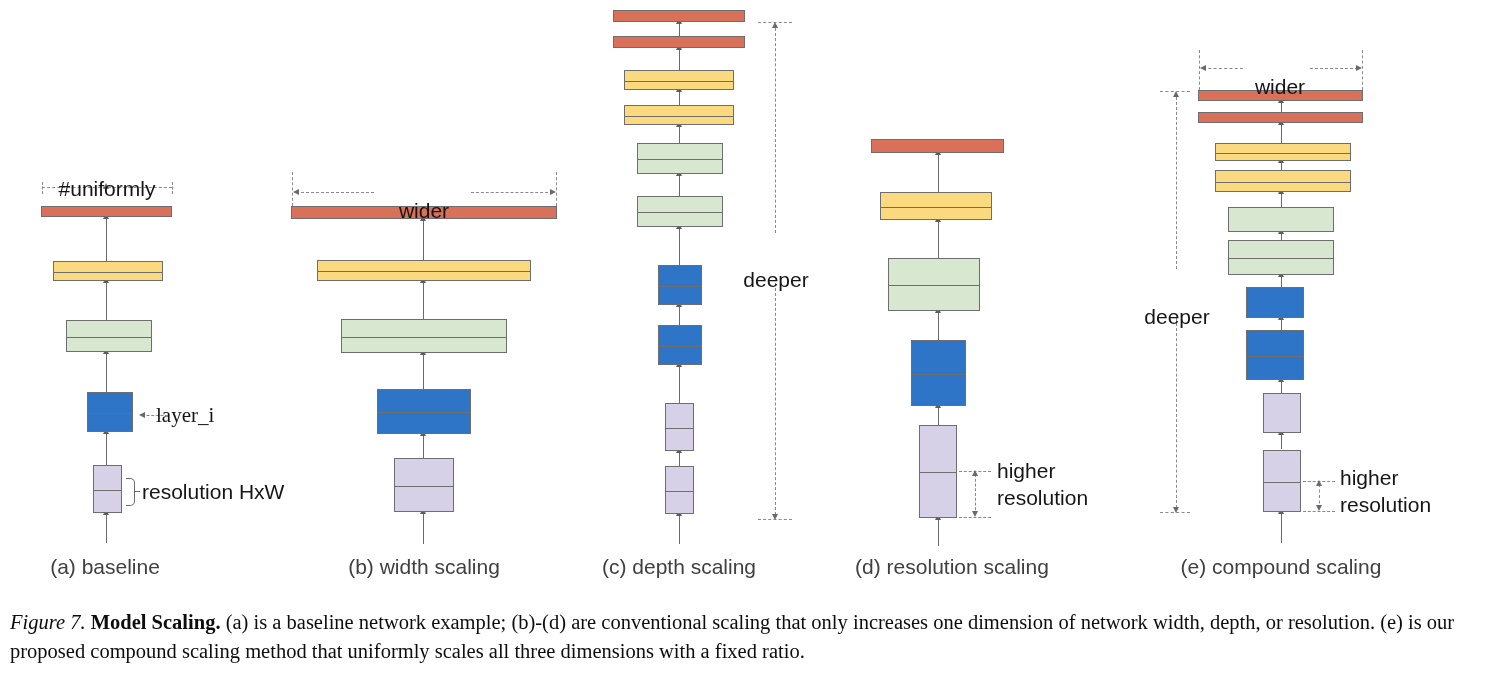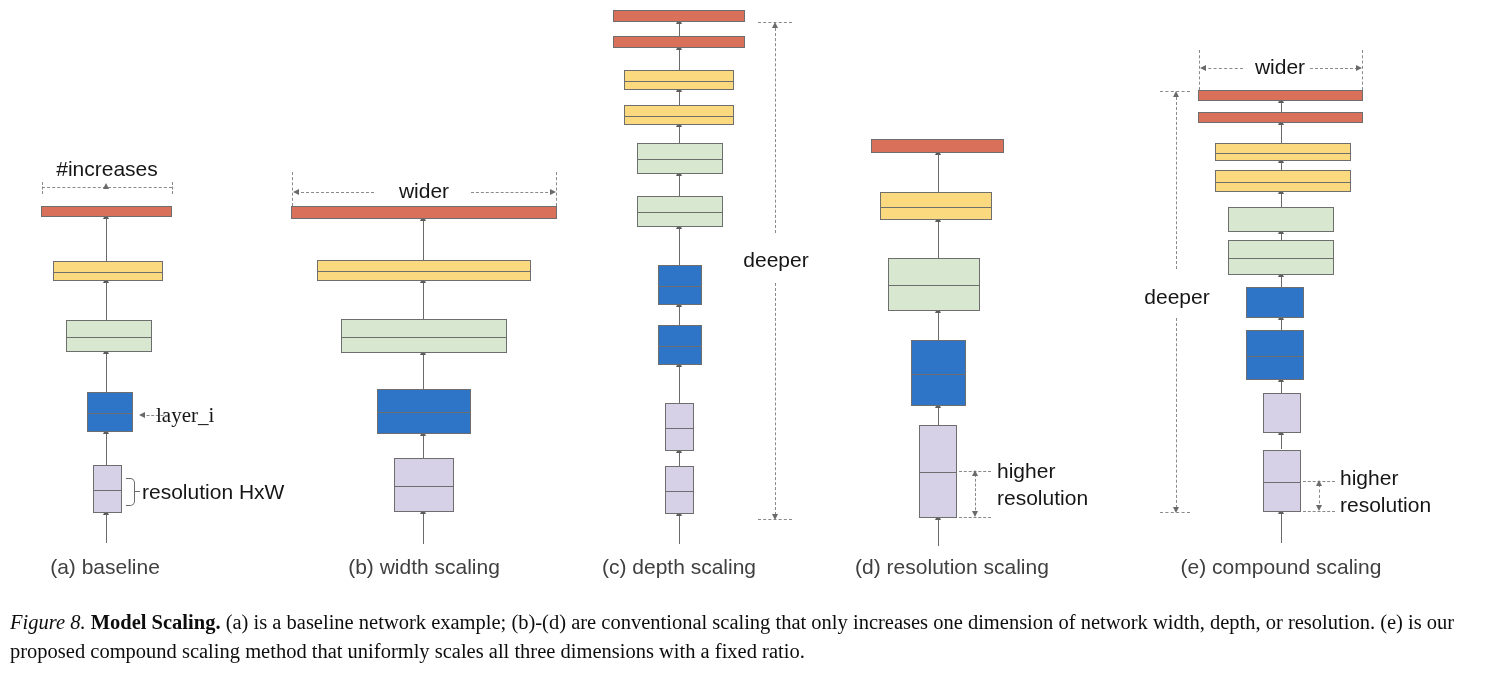--- a/index.html
+++ b/index.html
@@ -85,21 +85,21 @@
   .ar-down { border-top: 6px solid #6a6a6a; }
 
   .anno {
     position: absolute;
     font-family: "Liberation Sans", sans-serif;
     font-size: 21px;
     color: #161616;
     white-space: nowrap;
     line-height: 1.12;
   }
-  .anno.center { transform: translateX(-50%); text-align: center; }
+  .anno.center { transform: translateX(-50%); text-align: center; margin-top: 20px; }
 
   .panel-label {
     position: absolute;
     font-family: "Liberation Sans", sans-serif;
     font-size: 21px;
     color: #404040;
     white-space: nowrap;
     transform: translateX(-50%);
   }
   
@@ -167,21 +167,21 @@
         </div>
       <div class="block" style="left:53px; top:261px; width:110px; height:20px; background:#FAD97F;">
           <div class="split" style="top:10px;"></div>
         </div>
       <div class="block" style="left:41px; top:206px; width:131px; height:11px; background:#D9705A;"></div>
 
       <div class="dash-h" style="left:42px; top:187px; width:130px;"></div>
       <div class="tick-v" style="left:42px; top:182px; height:12px;"></div>
       <div class="tick-v" style="left:172px; top:182px; height:12px;"></div>
       <div class="ar-up" style="left:103px; top:183px;"></div>
-      <div class="anno center" style="left:107px; top:157px;">#increases</div>
+      <div class="anno center" style="left:107px; top:157px;">#uniformly</div>
 
       <div class="dash-h" style="left:142px; top:415px; width:26px;"></div>
       <div class="ar-left" style="left:139px; top:412px;"></div>
       <div class="anno" style="left:156px; top:404px;font-family:Liberation Serif, serif;">layer_i</div>
 
       <div class="brace" style="left:126px; top:478px; height:28px;"></div>
       <div class="brace-nub" style="left:134px; top:491px;"></div>
       <div class="anno" style="left:142px; top:480px;">resolution HxW</div>
     </div>
 
@@ -408,15 +408,15 @@
     </div>
 
     <div class="panel-label" style="left:105px; top:555px;">(a) baseline</div>
     <div class="panel-label" style="left:424px; top:555px;">(b) width scaling</div>
     <div class="panel-label" style="left:679px; top:555px;">(c) depth scaling</div>
     <div class="panel-label" style="left:1281px; top:555px;">(e) compound scaling</div>
     <div class="panel-label" style="left:952px; top:555px;">(d) resolution scaling</div>
 
   </div>
 
-  <div id="caption"><span class="fig-no">Figure 8.</span> <span class="fig-title">Model Scaling.</span><span> (a) is a baseline network example; (b)-(d) are conventional scaling that only increases one dimension of network width, depth, or resolution. (e) is our proposed compound scaling method that uniformly scales all three dimensions with a fixed ratio.</span></div>
+  <div id="caption"><span class="fig-no">Figure 7.</span> <span class="fig-title">Model Scaling.</span><span> (a) is a baseline network example; (b)-(d) are conventional scaling that only increases one dimension of network width, depth, or resolution. (e) is our proposed compound scaling method that uniformly scales all three dimensions with a fixed ratio.</span></div>
 
 </div>
 
 </body></html>

